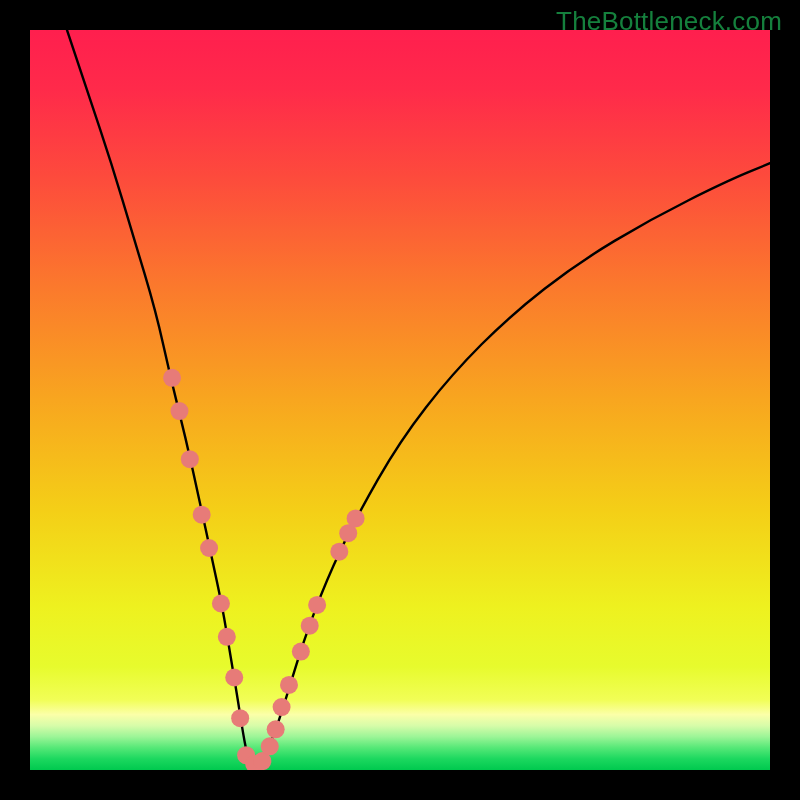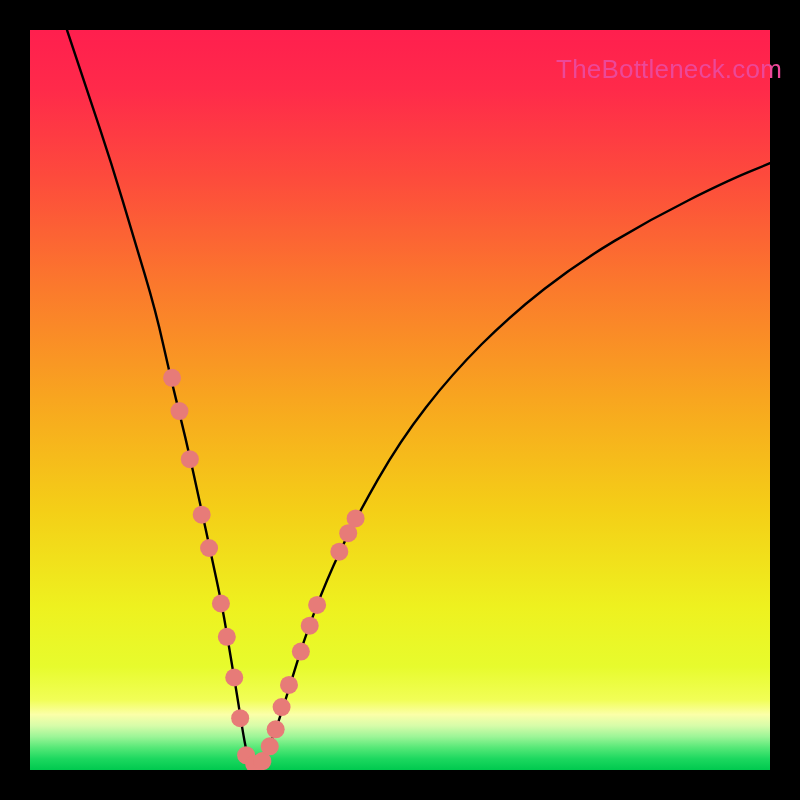--- a/index.html
+++ b/index.html
@@ -36,26 +36,25 @@
     position: absolute;
     left: 0;
     top: 0;
     width: 740px;
     height: 740px;
   }
   #watermark {
     position: absolute;
     top: 6px;
     right: 18px;
-    color: #ec4899;
+    color: #15803d;
     font-size: 26px;
     font-weight: 400;
     letter-spacing: 0.2px;
     user-select: none;
-    margin-top: 48px;
   }
 </style>
 </head>
 <body>
 
 <div id="stage">
 
   <div id="plot-area">
     <svg id="gradient-bg" viewBox="0 0 740 740" preserveAspectRatio="none">
       <defs>

